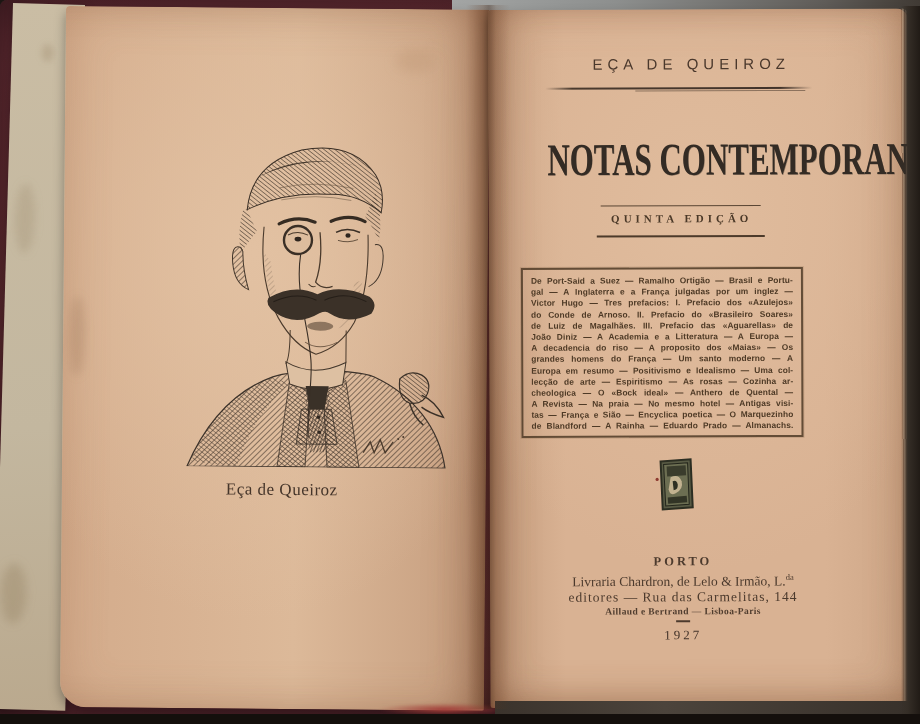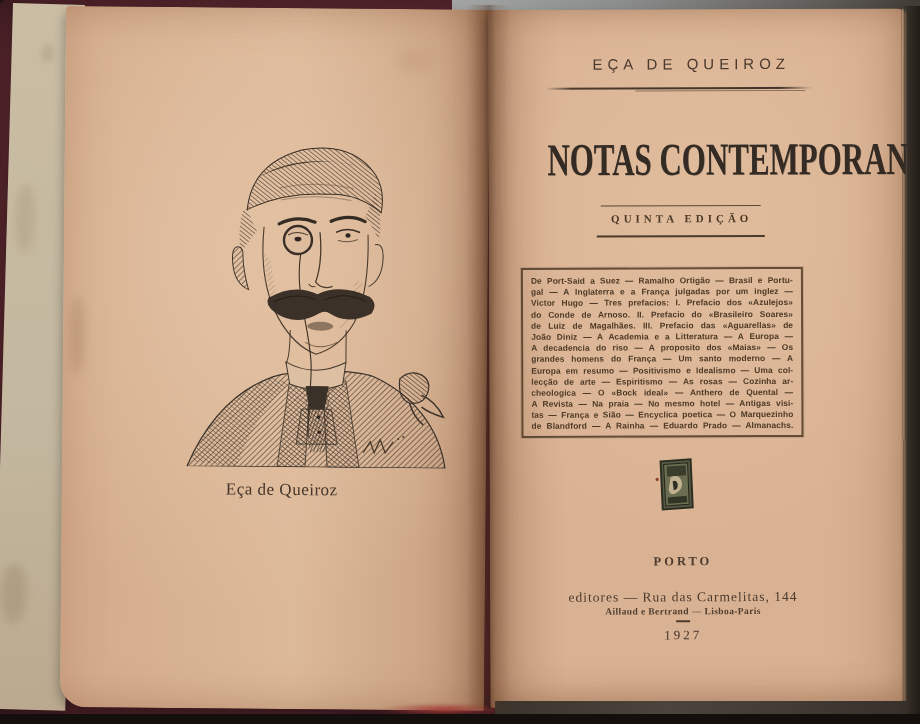--- a/index.html
+++ b/index.html
@@ -222,20 +222,21 @@
       <circle cx="2.5" cy="22" r="1.6" fill="#8d3a30"></circle>
       <path d="M6 4 L36 2 L38 50 L8 52 Z" fill="#585a44" stroke="#2c2e22" stroke-width="2"></path>
       <path d="M9 7 L33 5.5 L34.5 47 L11 48.5 Z" fill="#6c6e52" stroke="#23251b" stroke-width="1"></path>
       <path d="M12 9 L31 8 L31.5 18 L12.5 19 Z" fill="#3a3c2c"></path>
       <path d="M16 20 Q24 16 27 24 Q29 32 21 36 Q15 39 14 32 Z" fill="#d8c3a0" opacity=".8"></path>
       <path d="M18 24 Q22 22 23 27 Q24 32 19 33 Z" fill="#2e3023"></path>
       <path d="M13 40 L32 38.5 L32.5 45 L13.5 46.5 Z" fill="#323426"></path>
     </svg>
 
     <div class="imp-city">PORTO</div>
+    <div class="imp-pub"><span>Livraria Chardron, de Lelo &amp; Irmão, L.</span><sup>da</sup></div>
     <div class="imp-addr">editores — Rua das Carmelitas, 144</div>
     <div class="imp-assoc">Aillaud e Bertrand — Lisboa-Paris</div>
     <div class="imp-div"></div>
     <div class="imp-year">1927</div>
   </div>
 
   <div class="gutter-shadow"></div>
   <div class="edge-right"></div>
   <div class="strip-bottom"></div>
 </div>

